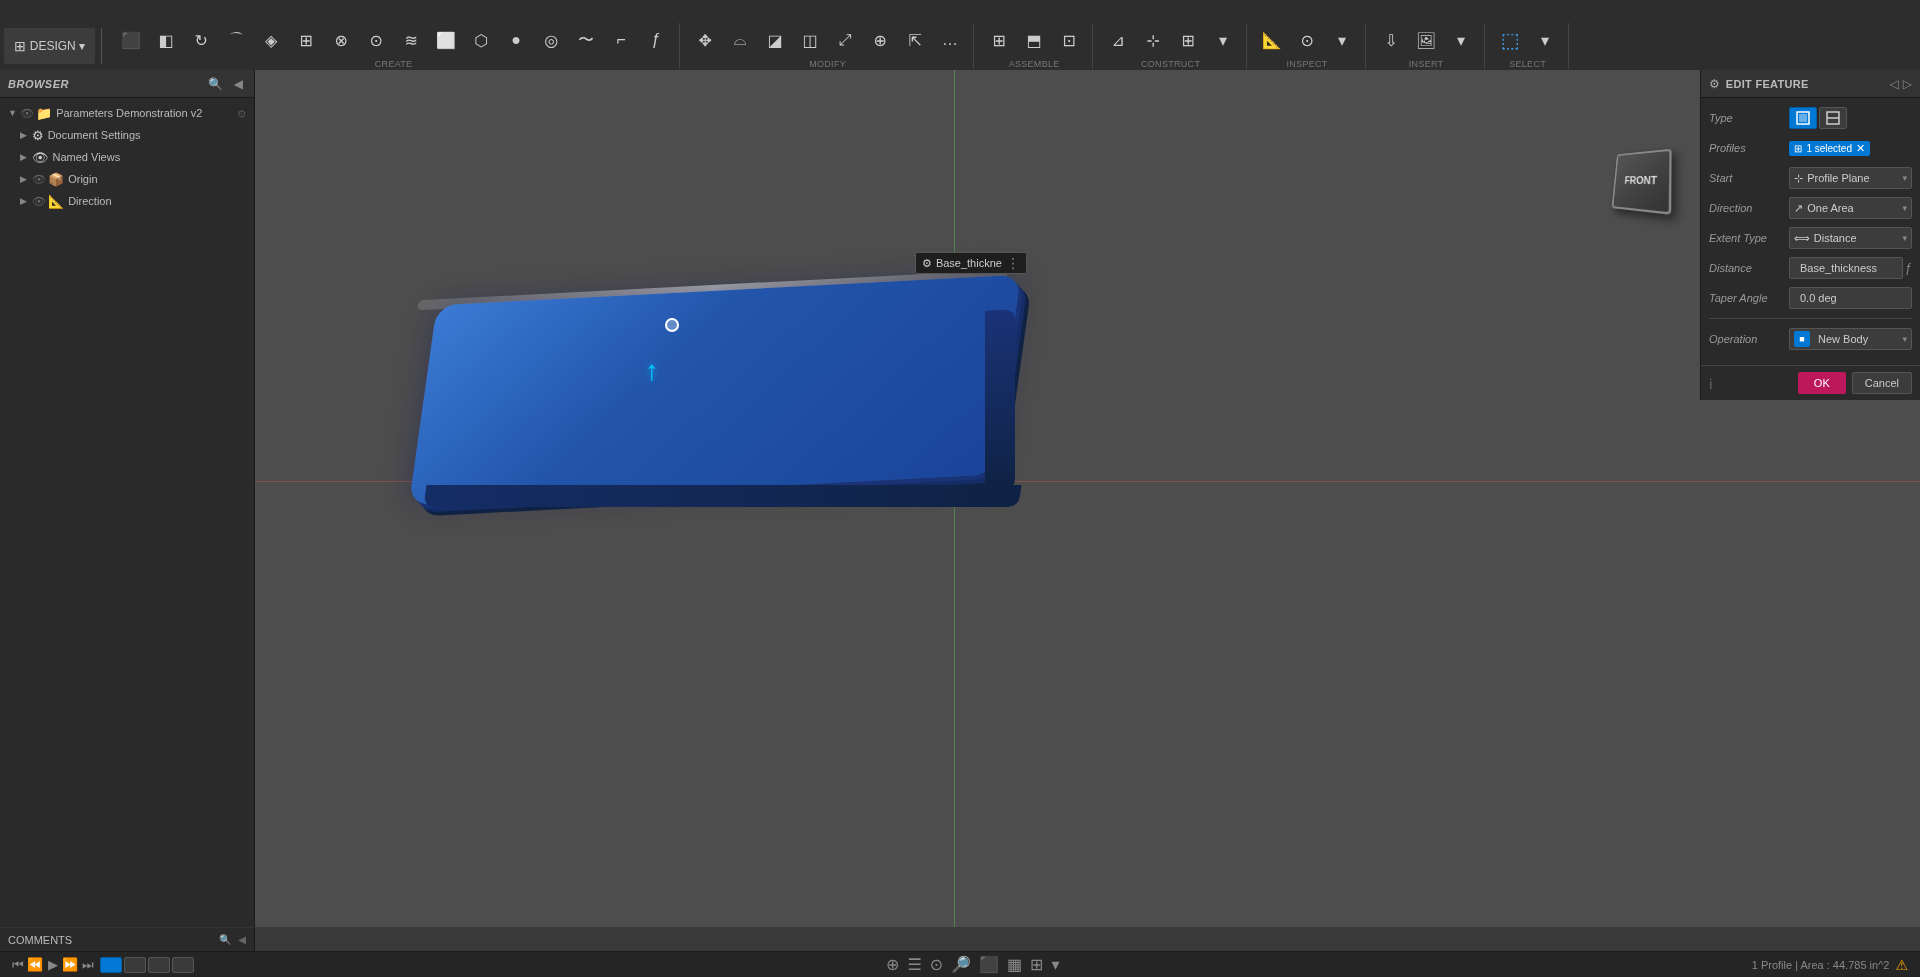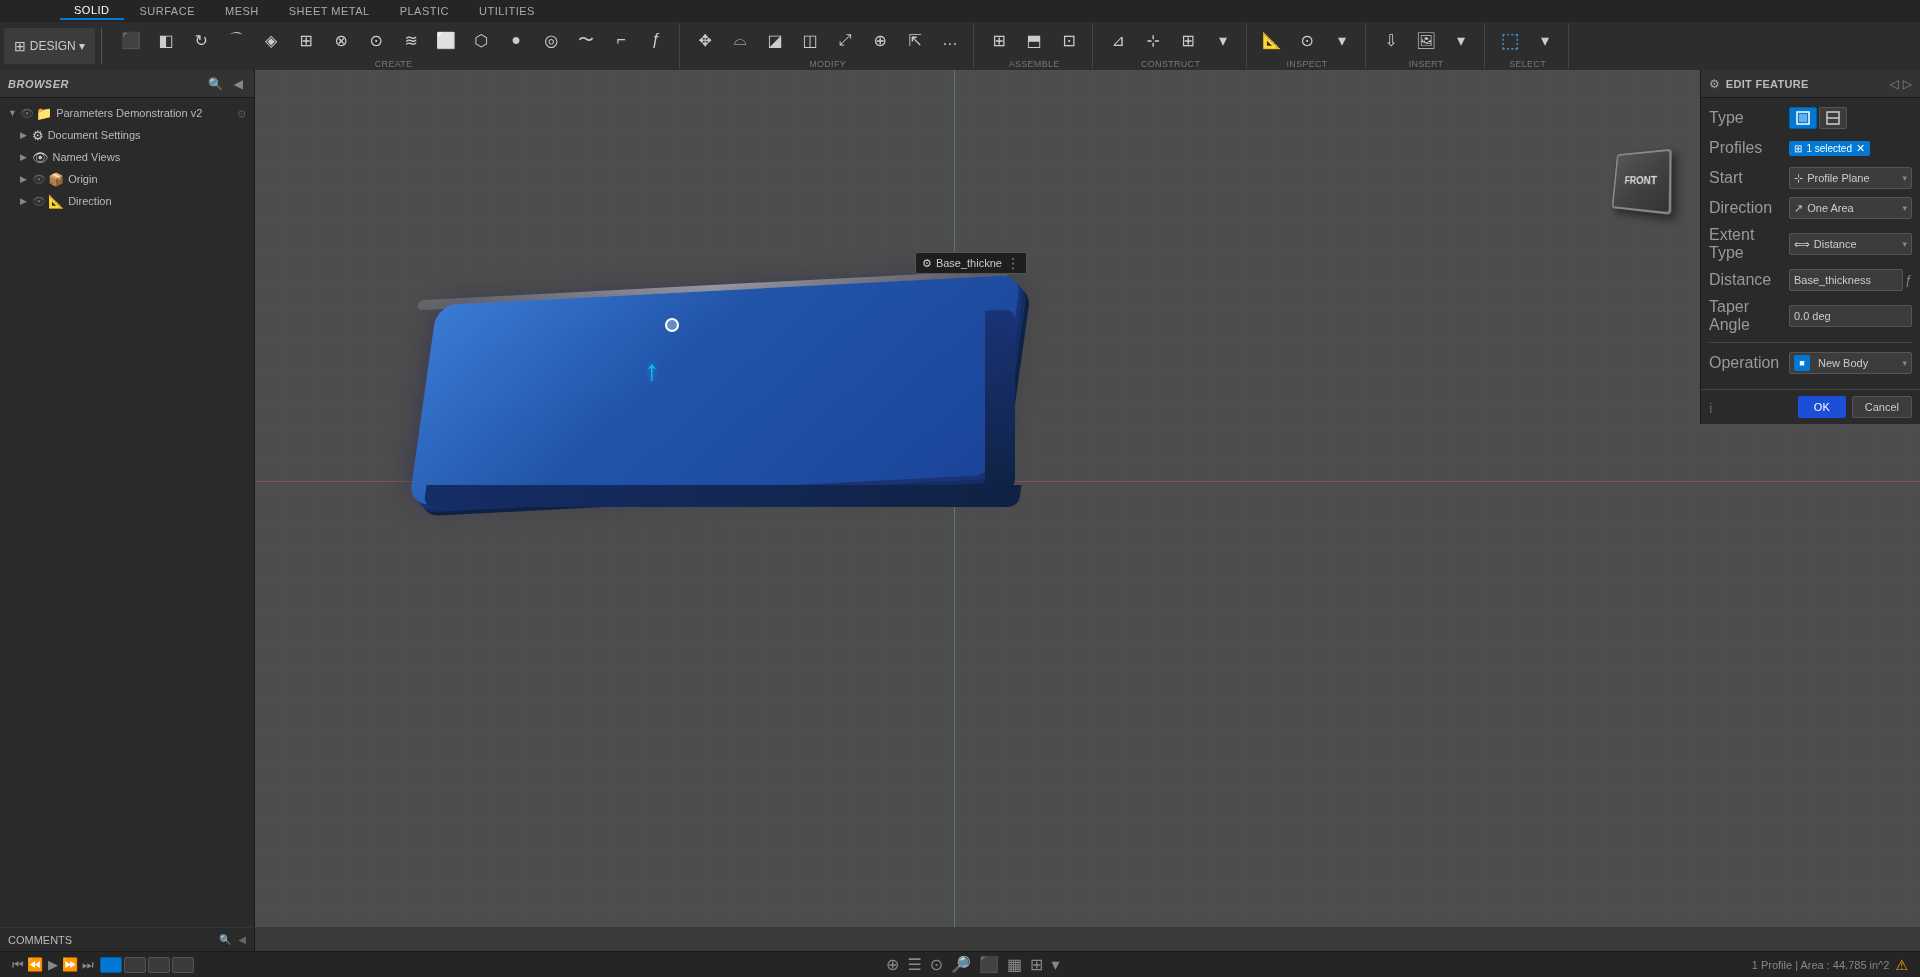--- a/index.html
+++ b/index.html
@@ -388,24 +388,25 @@
     }
 
     .ef-row {
       display: flex;
       align-items: center;
       margin-bottom: 6px;
       min-height: 24px;
     }
 
     .ef-label {
-      font-size: 16px;
+      font-size: 11px;
       color: #999;
       width: 80px;
       flex-shrink: 0;
+      font-style: italic;
     }
 
     .ef-value {
       flex: 1;
       display: flex;
       align-items: center;
     }
 
     .ef-dropdown {
       width: 100%;
@@ -426,21 +427,21 @@
       font-size: 9px;
       color: #888;
     }
 
     .ef-input {
       width: 100%;
       background: #3c3c3c;
       border: 1px solid #555;
       color: #ccc;
       font-size: 11px;
-      padding: 2px 4px;
+      padding: 2px 10px;
       border-radius: 2px;
       height: 22px;
     }
 
     .ef-type-btns {
       display: flex;
       gap: 2px;
     }
 
     .ef-type-btn {
@@ -486,21 +487,21 @@
 
     .ef-footer {
       display: flex;
       align-items: center;
       justify-content: space-between;
       padding: 6px 8px;
       border-top: 1px solid #444;
     }
 
     .ef-ok-btn {
-      background: #1d4ed8;
+      background: #be185d;
       border: none;
       color: #fff;
       font-size: 11px;
       padding: 4px 16px;
       border-radius: 2px;
       cursor: pointer;
     }
 
     .ef-cancel-btn {
       background: #3c3c3c;
@@ -655,28 +656,20 @@
       justify-content: center;
       font-size: 9px;
       color: #fff;
       margin-right: 4px;
     }
   </style>
 </head>
 <body>
 
 <div class="toolbar">
-  <div class="tab-bar">
-    <div class="tab-item active">SOLID</div>
-    <div class="tab-item">SURFACE</div>
-    <div class="tab-item">MESH</div>
-    <div class="tab-item">SHEET METAL</div>
-    <div class="tab-item">PLASTIC</div>
-    <div class="tab-item">UTILITIES</div>
-  </div>
 
   <div class="toolbar-body">
 
     <button class="toolbar-design-btn">
       <span style="font-size:14px">⊞</span>
       <span>DESIGN ▾</span>
     </button>
     <div class="toolbar-separator"></div>
 
     <div class="toolbar-section">

